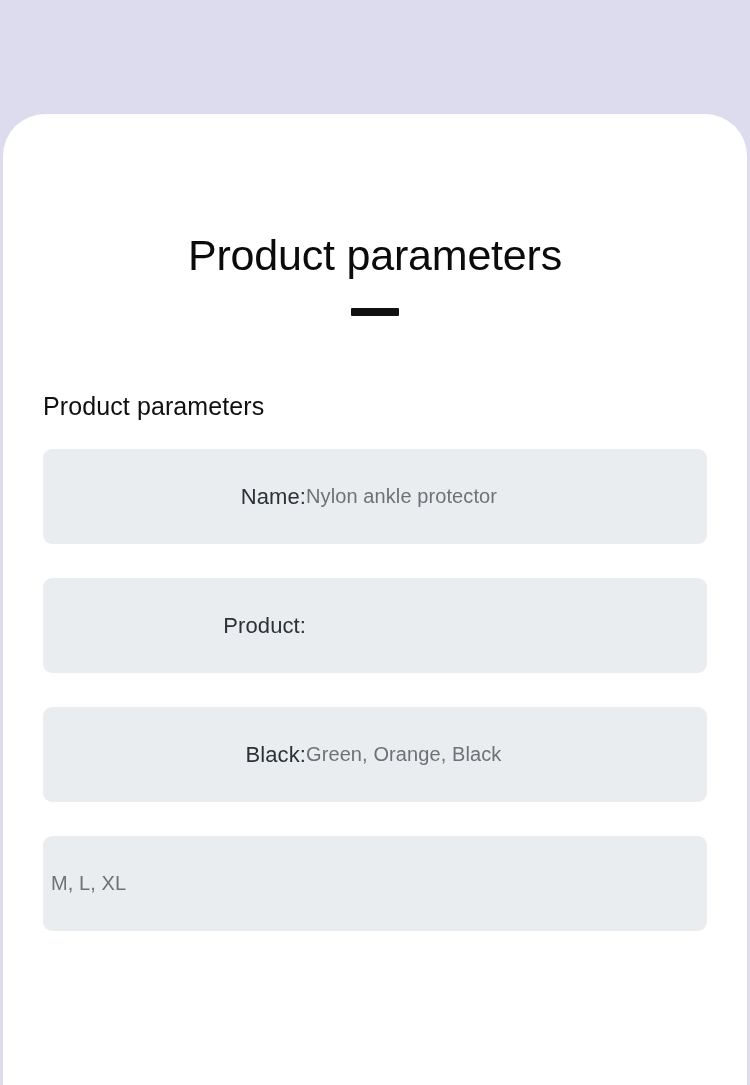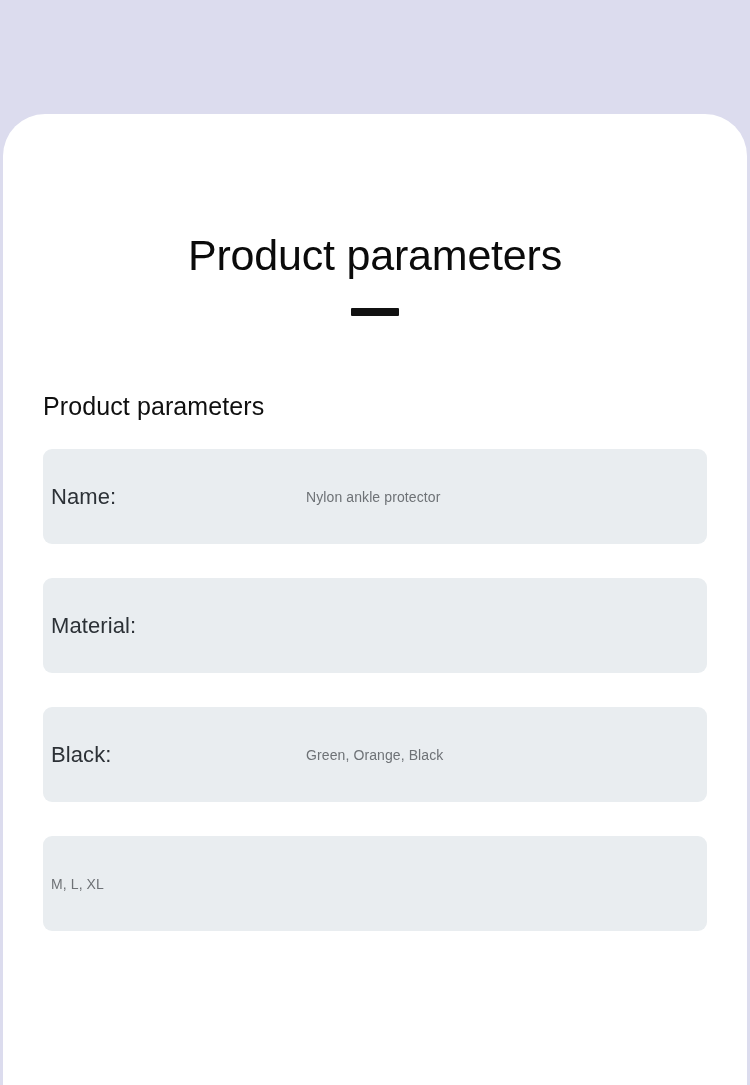--- a/index.html
+++ b/index.html
@@ -96,31 +96,31 @@
     align-items: center;
     height: 95px;
     background: #e9edf0;
     border-radius: 9px;
     padding: 0 8px;
   }
 
   .param-label {
     width: 255px;
     flex: 0 0 255px;
-    text-align: left;
+    text-align: right;
     font-size: 22px;
     font-weight: 400;
     color: #2c3136;
     letter-spacing: 0.1px;
   }
 
   .param-value {
     flex: 1 1 auto;
     text-align: left;
-    font-size: 14px;
+    font-size: 20px;
     font-weight: 400;
     color: #6e7276;
     letter-spacing: 0.1px;
     white-space: nowrap;
   }
 
   
   .section-heading.secondary {
     margin-top: 74px;
     font-size: 26px;
@@ -147,21 +147,21 @@
       <h2 class="section-heading">Product parameters</h2>
 
       <div class="param-list">
 
         <div class="param-row">
           <div class="param-label">Name:</div>
           <div class="param-value">Nylon ankle protector</div>
         </div>
 
         <div class="param-row">
-          <div class="param-label">Material:</div>
+          <div class="param-label">Product:</div>
         </div>
 
         <div class="param-row">
           <div class="param-label">Black:</div>
           <div class="param-value">Green, Orange, Black</div>
         </div>
 
         <div class="param-row">
           <div class="param-value">M, L, XL</div>
         </div>

